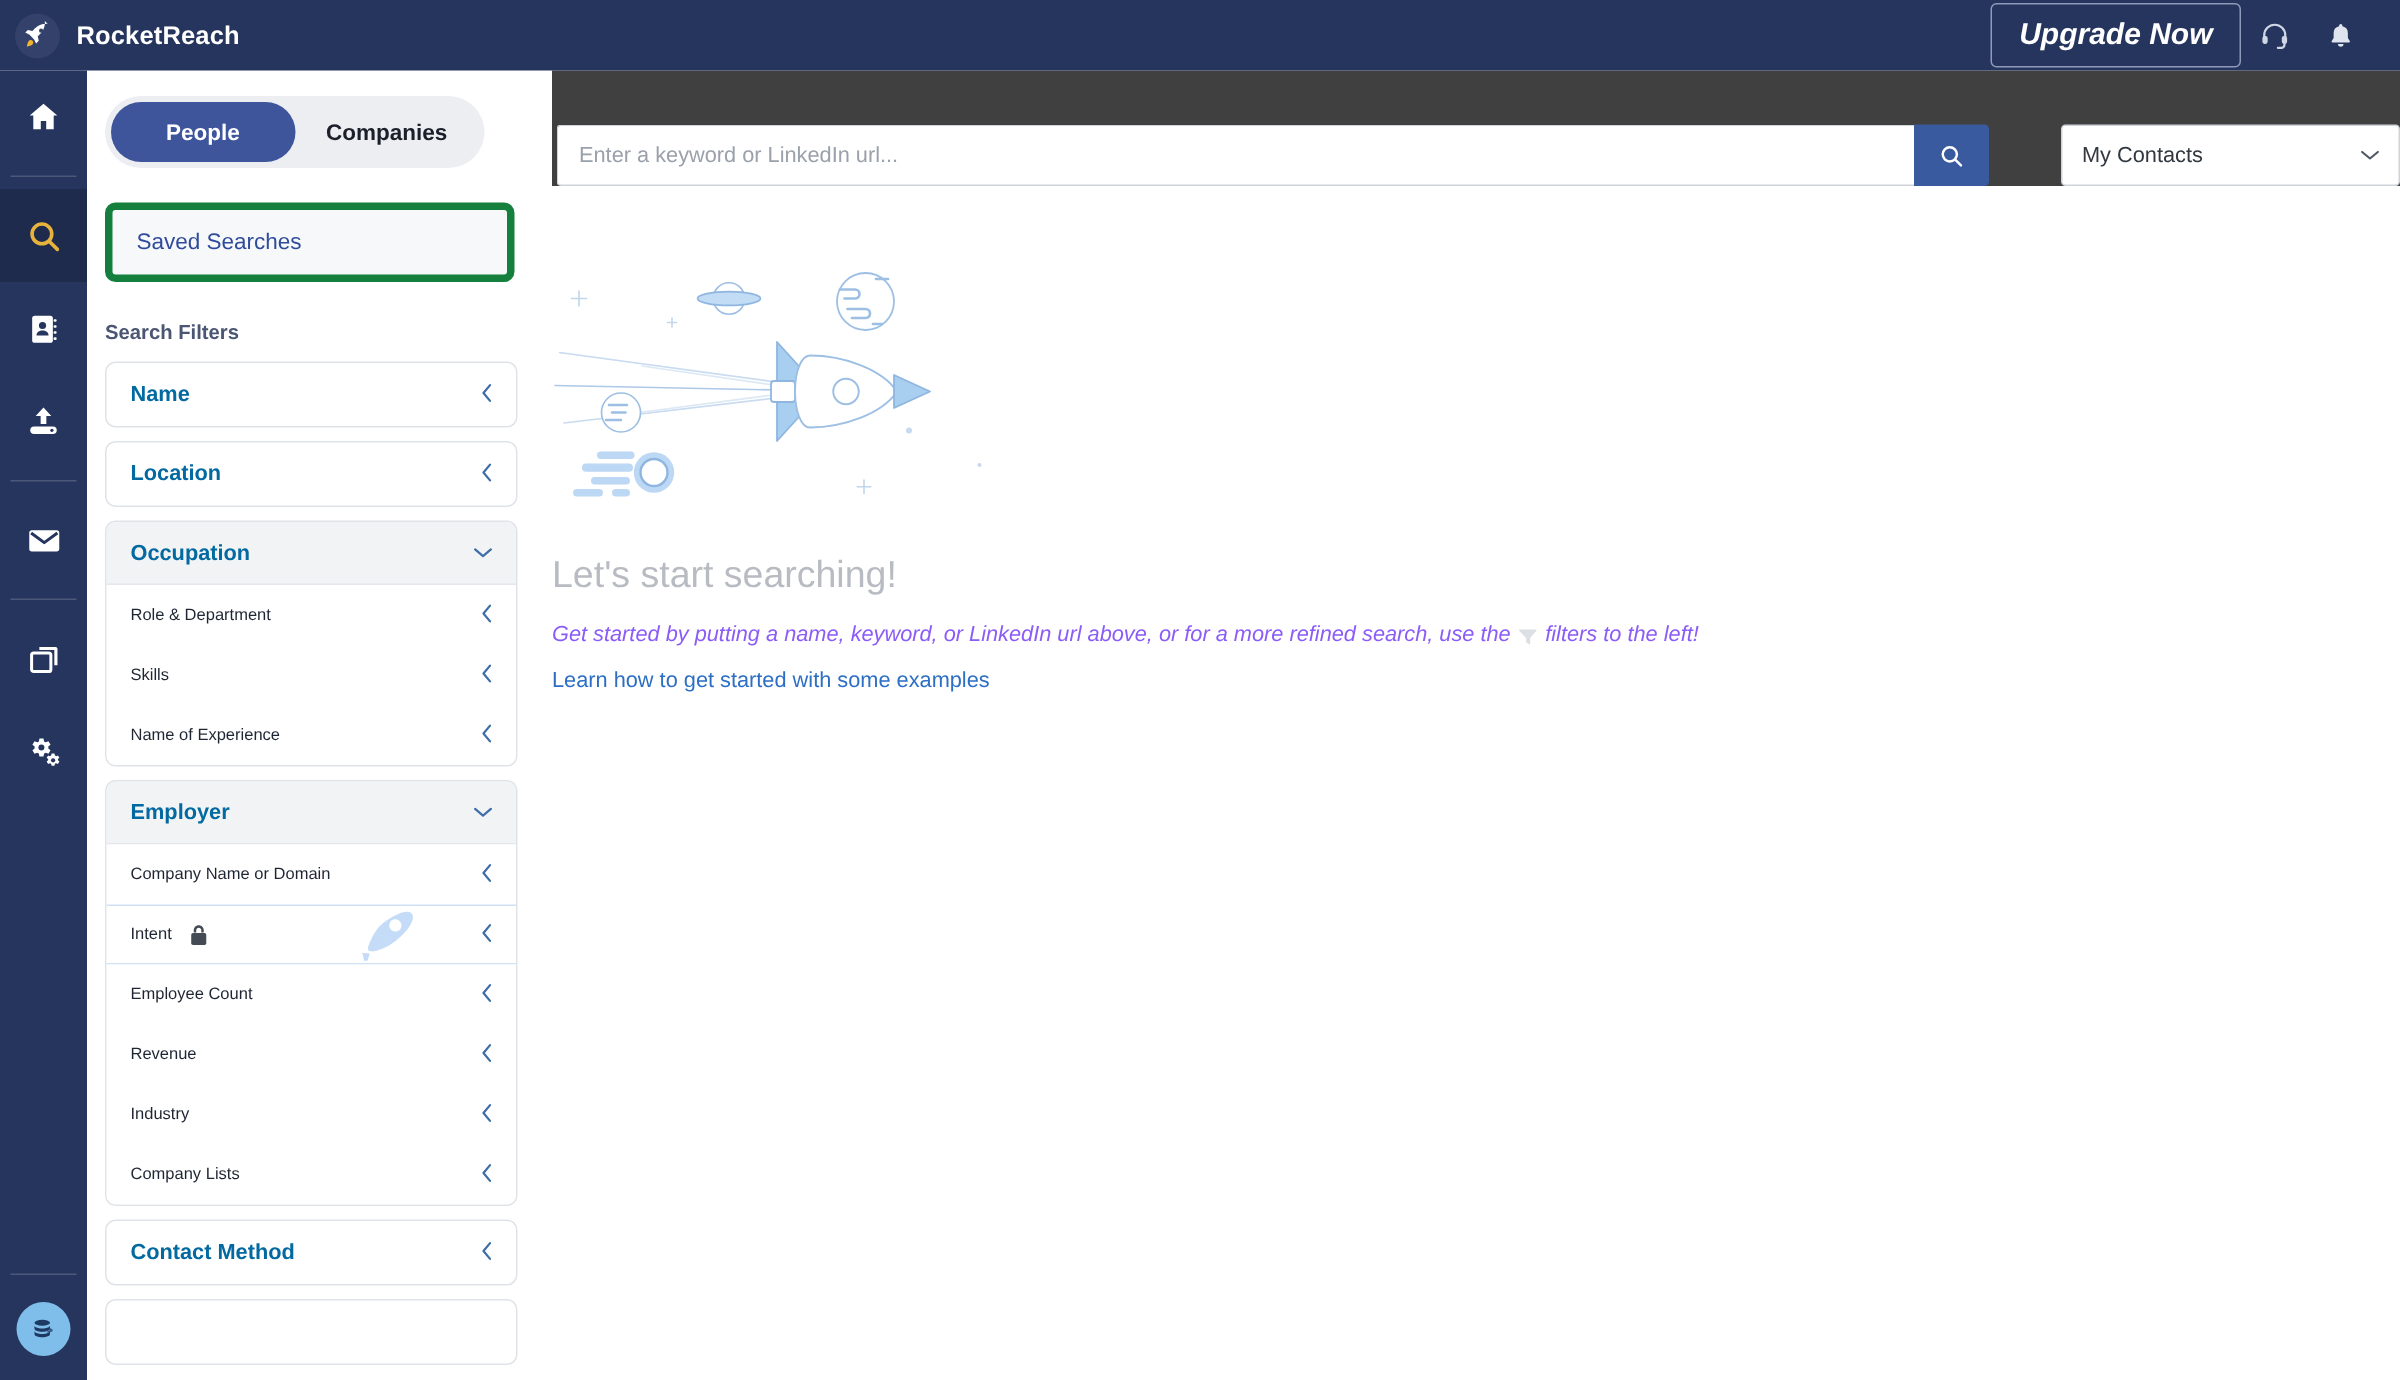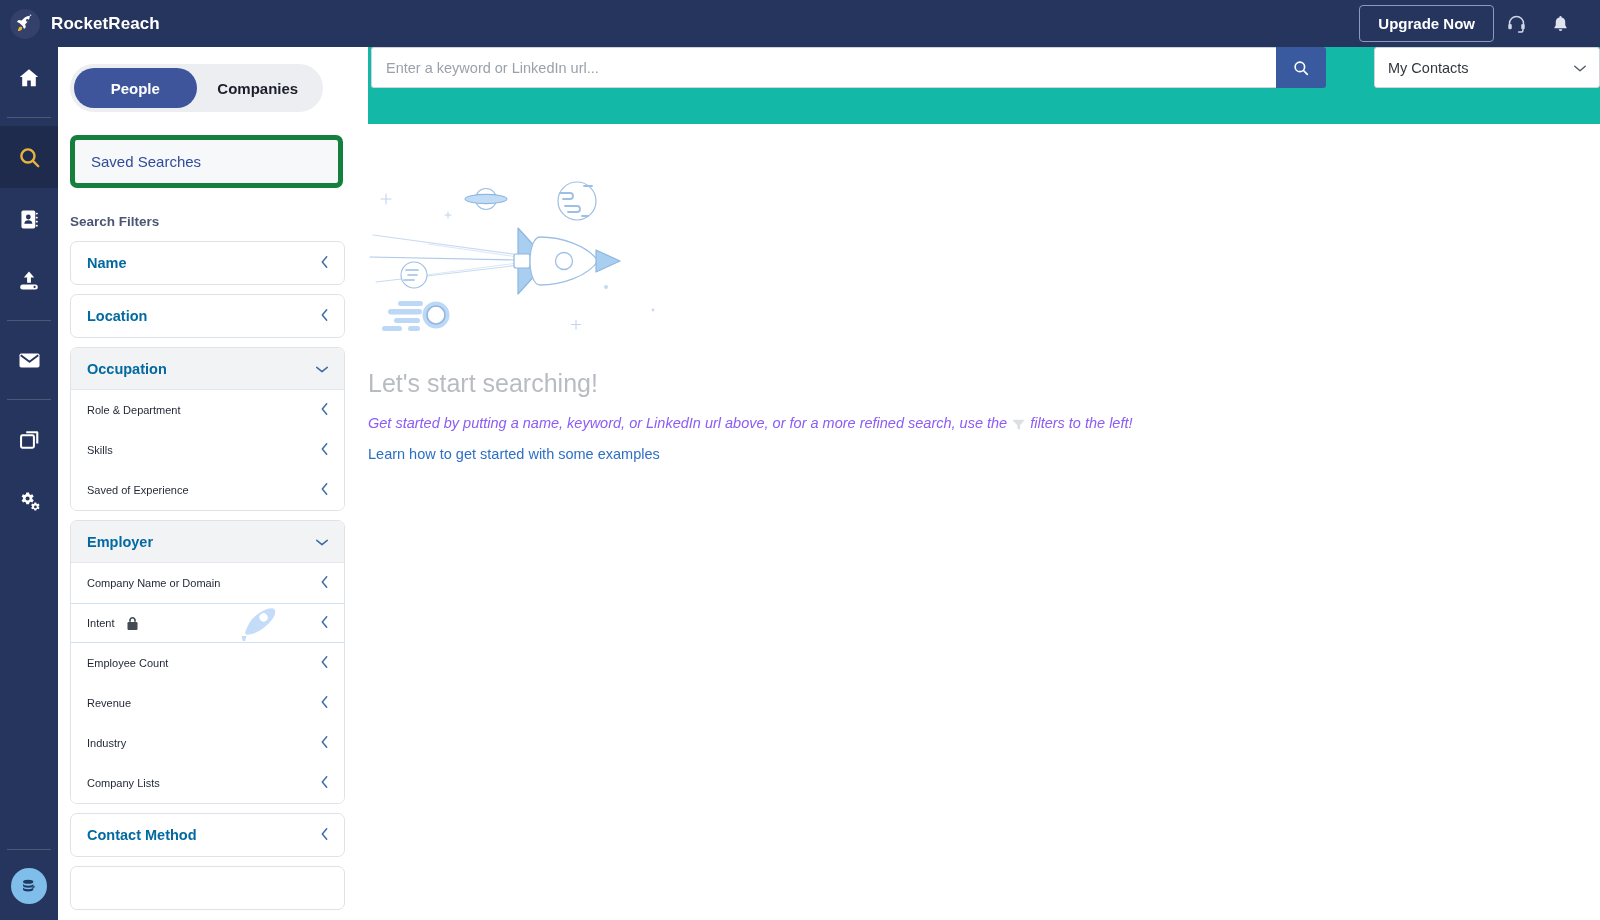--- a/index.html
+++ b/index.html
@@ -30,23 +30,24 @@
     color: #ffffff; font-size: 17px; font-weight: bold;
     margin-left: 11px; letter-spacing: .1px;
   }
   #header-right {
     margin-left: auto; display: flex; align-items: center;
     padding-right: 18px; gap: 0;
   }
   #upgrade-btn {
     border: 1px solid #8e9ab9; border-radius: 4px;
     color: #ffffff; background: transparent;
-    font-size: 15px; font-weight: bold;
+    font-size: 20px; font-weight: bold;
     padding: 9px 18px; cursor: pointer;
     font-family: "Liberation Sans", sans-serif;
+    font-style: italic;
   }
   .hdr-icon {
     width: 44px; height: 44px; display: flex;
     align-items: center; justify-content: center;
     cursor: pointer;
   }
 
   
   #rail {
     position: absolute; top: 47px; left: 0;
@@ -139,22 +140,22 @@
   .lock-ico { margin-left: 11px; display: inline-flex; }
   .rocket-wm {
     position: absolute; right: 48px; top: 50%;
     transform: translateY(-50%); pointer-events: none;
   }
 
   
   #searchbar-row {
     position: absolute; top: 47px; left: 368px;
     width: 1232px; height: 77px;
-    background: #14b8a6;
-    display: flex; align-items: flex-start;
+    background: #404040;
+    display: flex; align-items: flex-end;
   }
   #search-wrap {
     margin-left: 3px; display: flex; align-items: center;
   }
   #search-input {
     width: 905px; height: 41px;
     border: 1px solid #cfd4da; border-right: none;
     border-radius: 3px 0 0 3px;
     padding: 0 14px; font-size: 14.5px;
     color: #1f2633; outline: none;
@@ -362,21 +363,21 @@
     <div class="frow">
       <span class="ftitle">Skills</span>
       <span class="spacer"></span>
       <span class="chev">
         <svg width="9" height="14" viewBox="0 0 10 16" fill="none" stroke="#3e6ea8" stroke-width="1.7" stroke-linecap="round" stroke-linejoin="round">
             <path d="M7.5 2 2.5 8l5 6"></path>
           </svg>
       </span>
     </div>
     <div class="frow">
-      <span class="ftitle">Saved of Experience</span>
+      <span class="ftitle">Name of Experience</span>
       <span class="spacer"></span>
       <span class="chev">
         <svg width="9" height="14" viewBox="0 0 10 16" fill="none" stroke="#3e6ea8" stroke-width="1.7" stroke-linecap="round" stroke-linejoin="round">
             <path d="M7.5 2 2.5 8l5 6"></path>
           </svg>
       </span>
     </div>
   </div>
 
   <div class="fcard">

